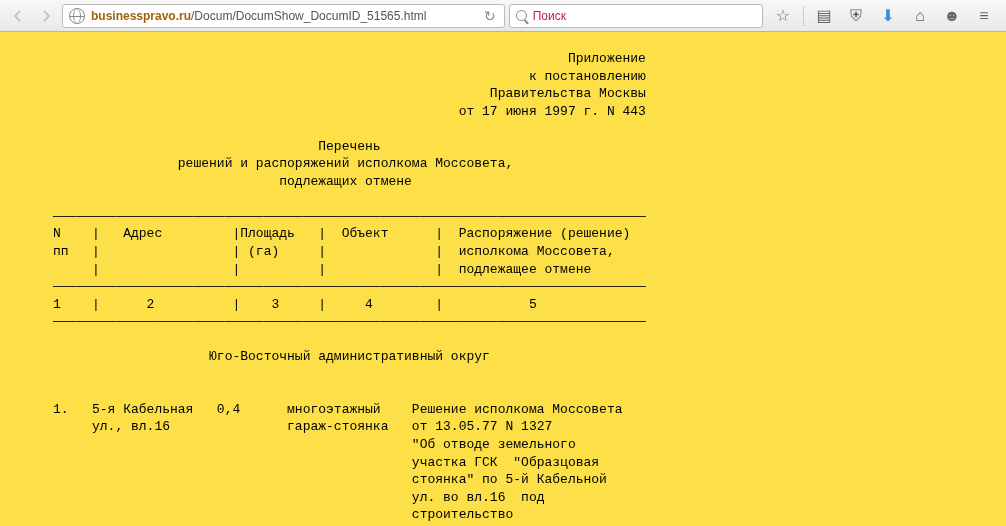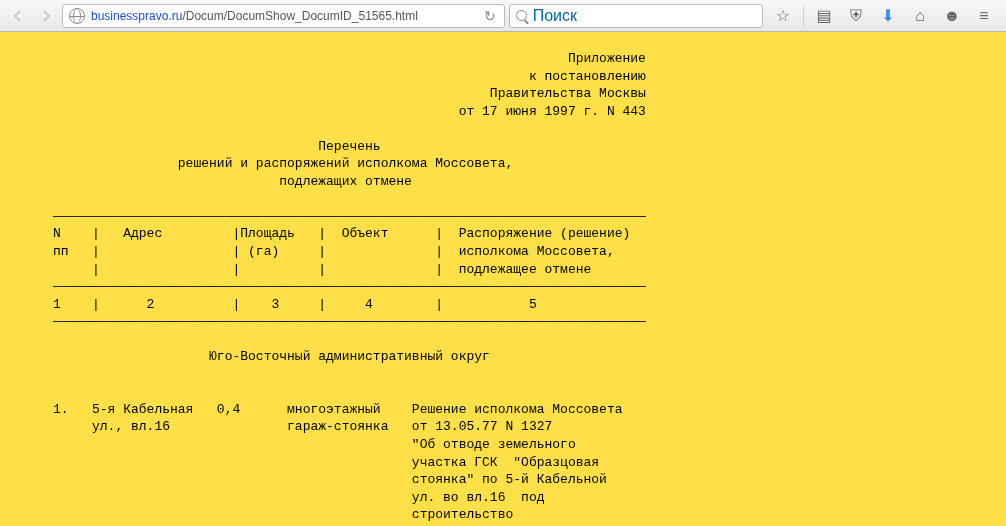--- a/index.html
+++ b/index.html
@@ -61,38 +61,38 @@
     background: #fff;
     border: 1px solid #bbb;
     border-radius: 3px;
     display: flex;
     align-items: center;
     padding: 0 4px;
     font-size: 12px;
     color: #555;
   }
   .url-text { flex: 1; white-space: nowrap; overflow: hidden; }
-  .url-text b { color: #1d4ed8; font-weight: 400; }
+  .url-text b { color: #a16207; font-weight: 700; }
   .reload {
     color: #888;
     padding: 0 4px;
     cursor: pointer;
     font-size: 14px;
   }
   .search-bar {
     flex: 1;
     height: 24px;
     background: #fff;
     border: 1px solid #bbb;
     border-radius: 3px;
     display: flex;
     align-items: center;
     padding: 0 6px;
-    font-size: 16px;
-    color: #0369a1;
+    font-size: 12px;
+    color: #be185d;
     gap: 6px;
   }
   .search-icon {
     width: 11px; height: 11px;
     border: 1.5px solid #888;
     border-radius: 50%;
     position: relative;
     flex-shrink: 0;
   }
   .search-icon::after {

